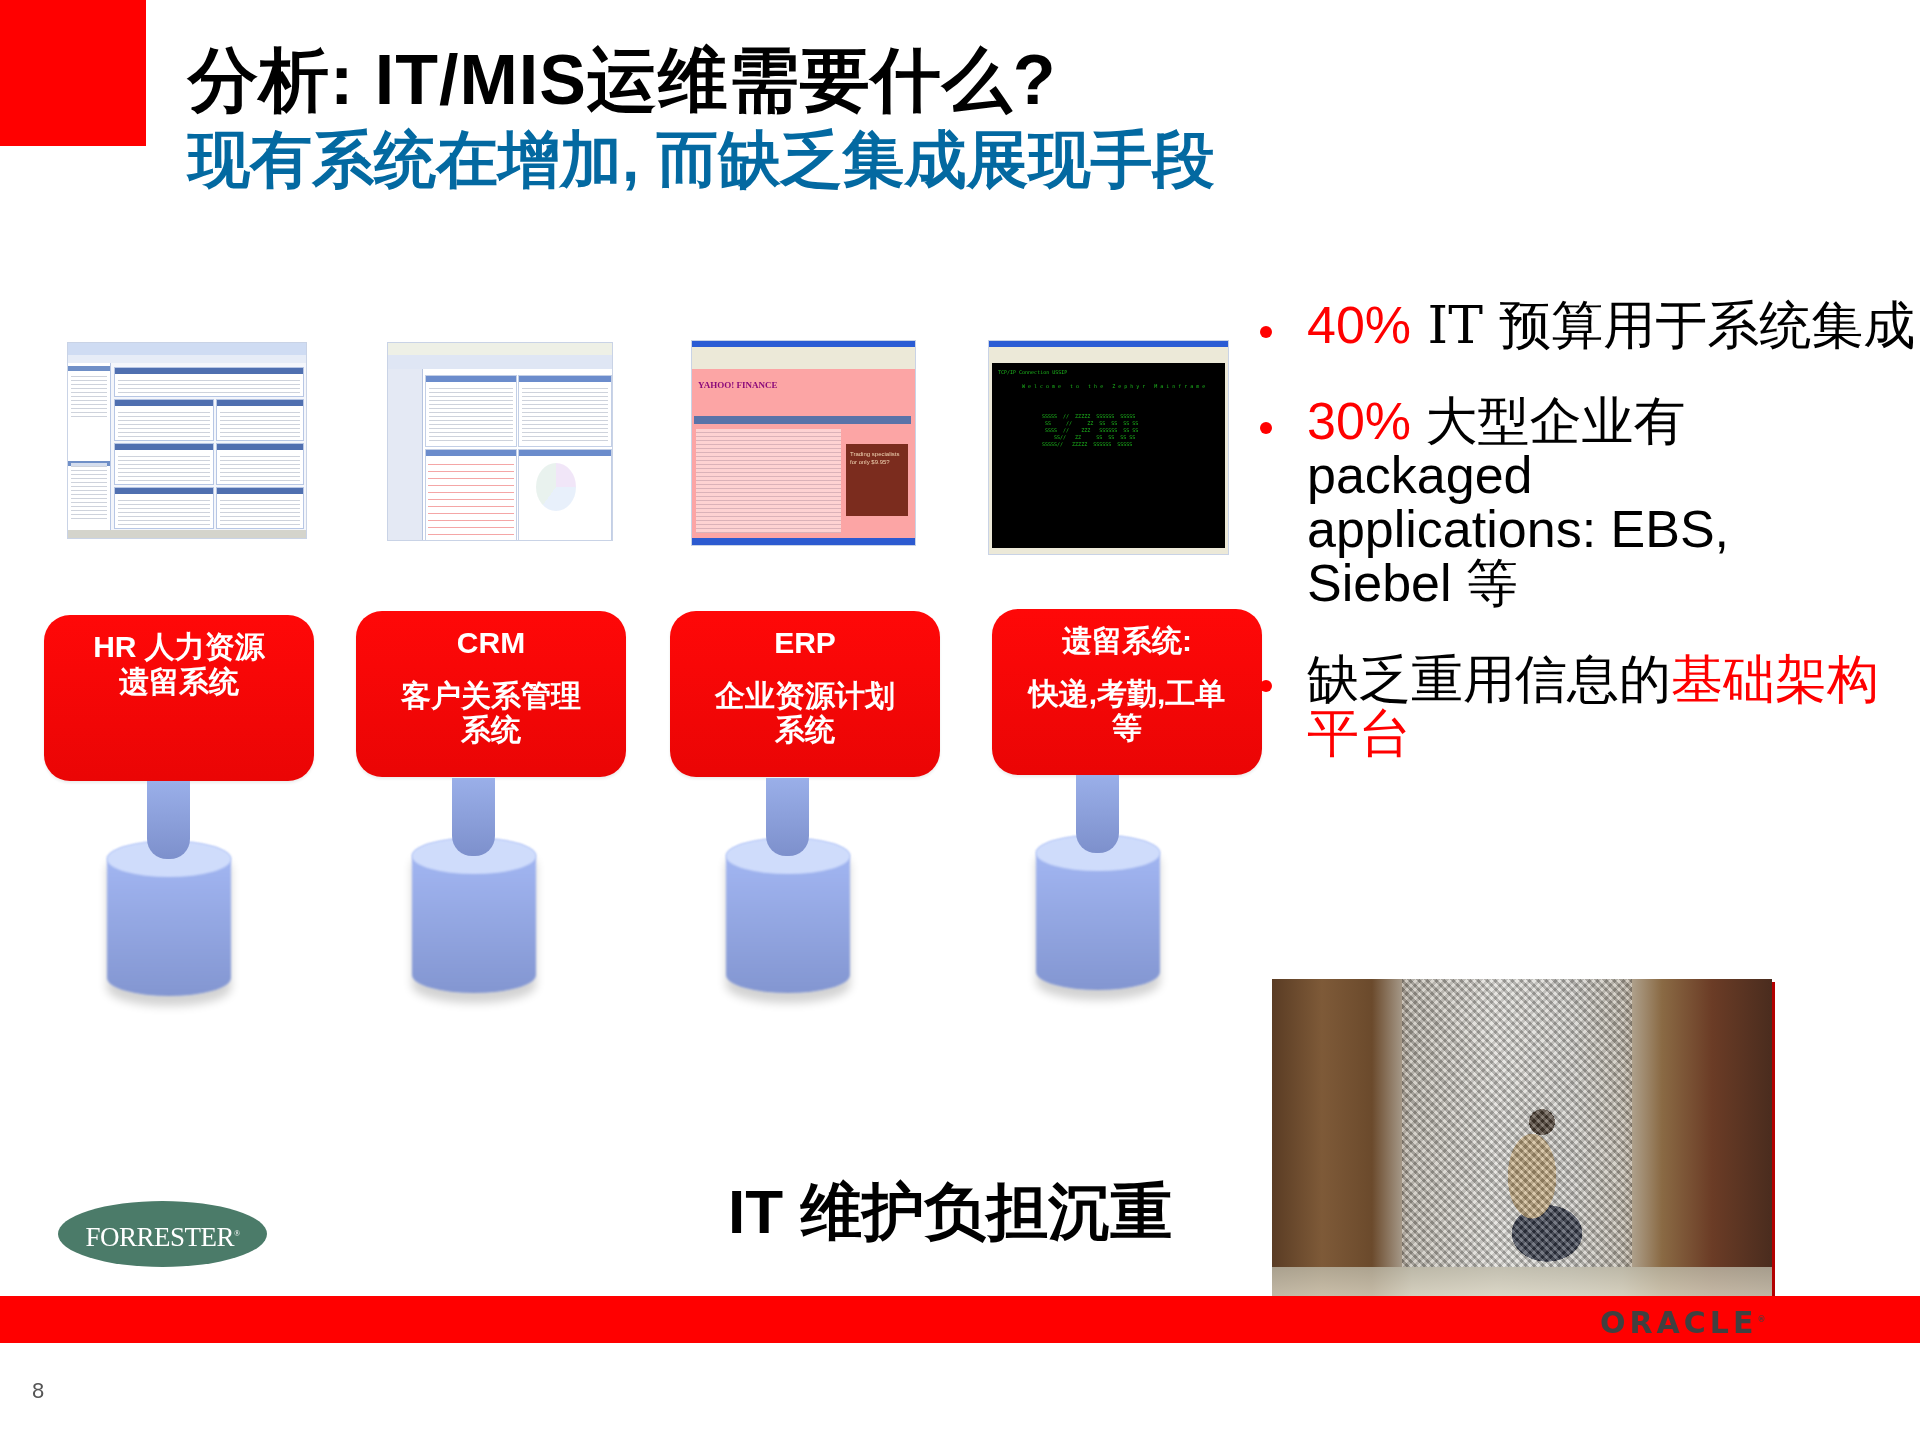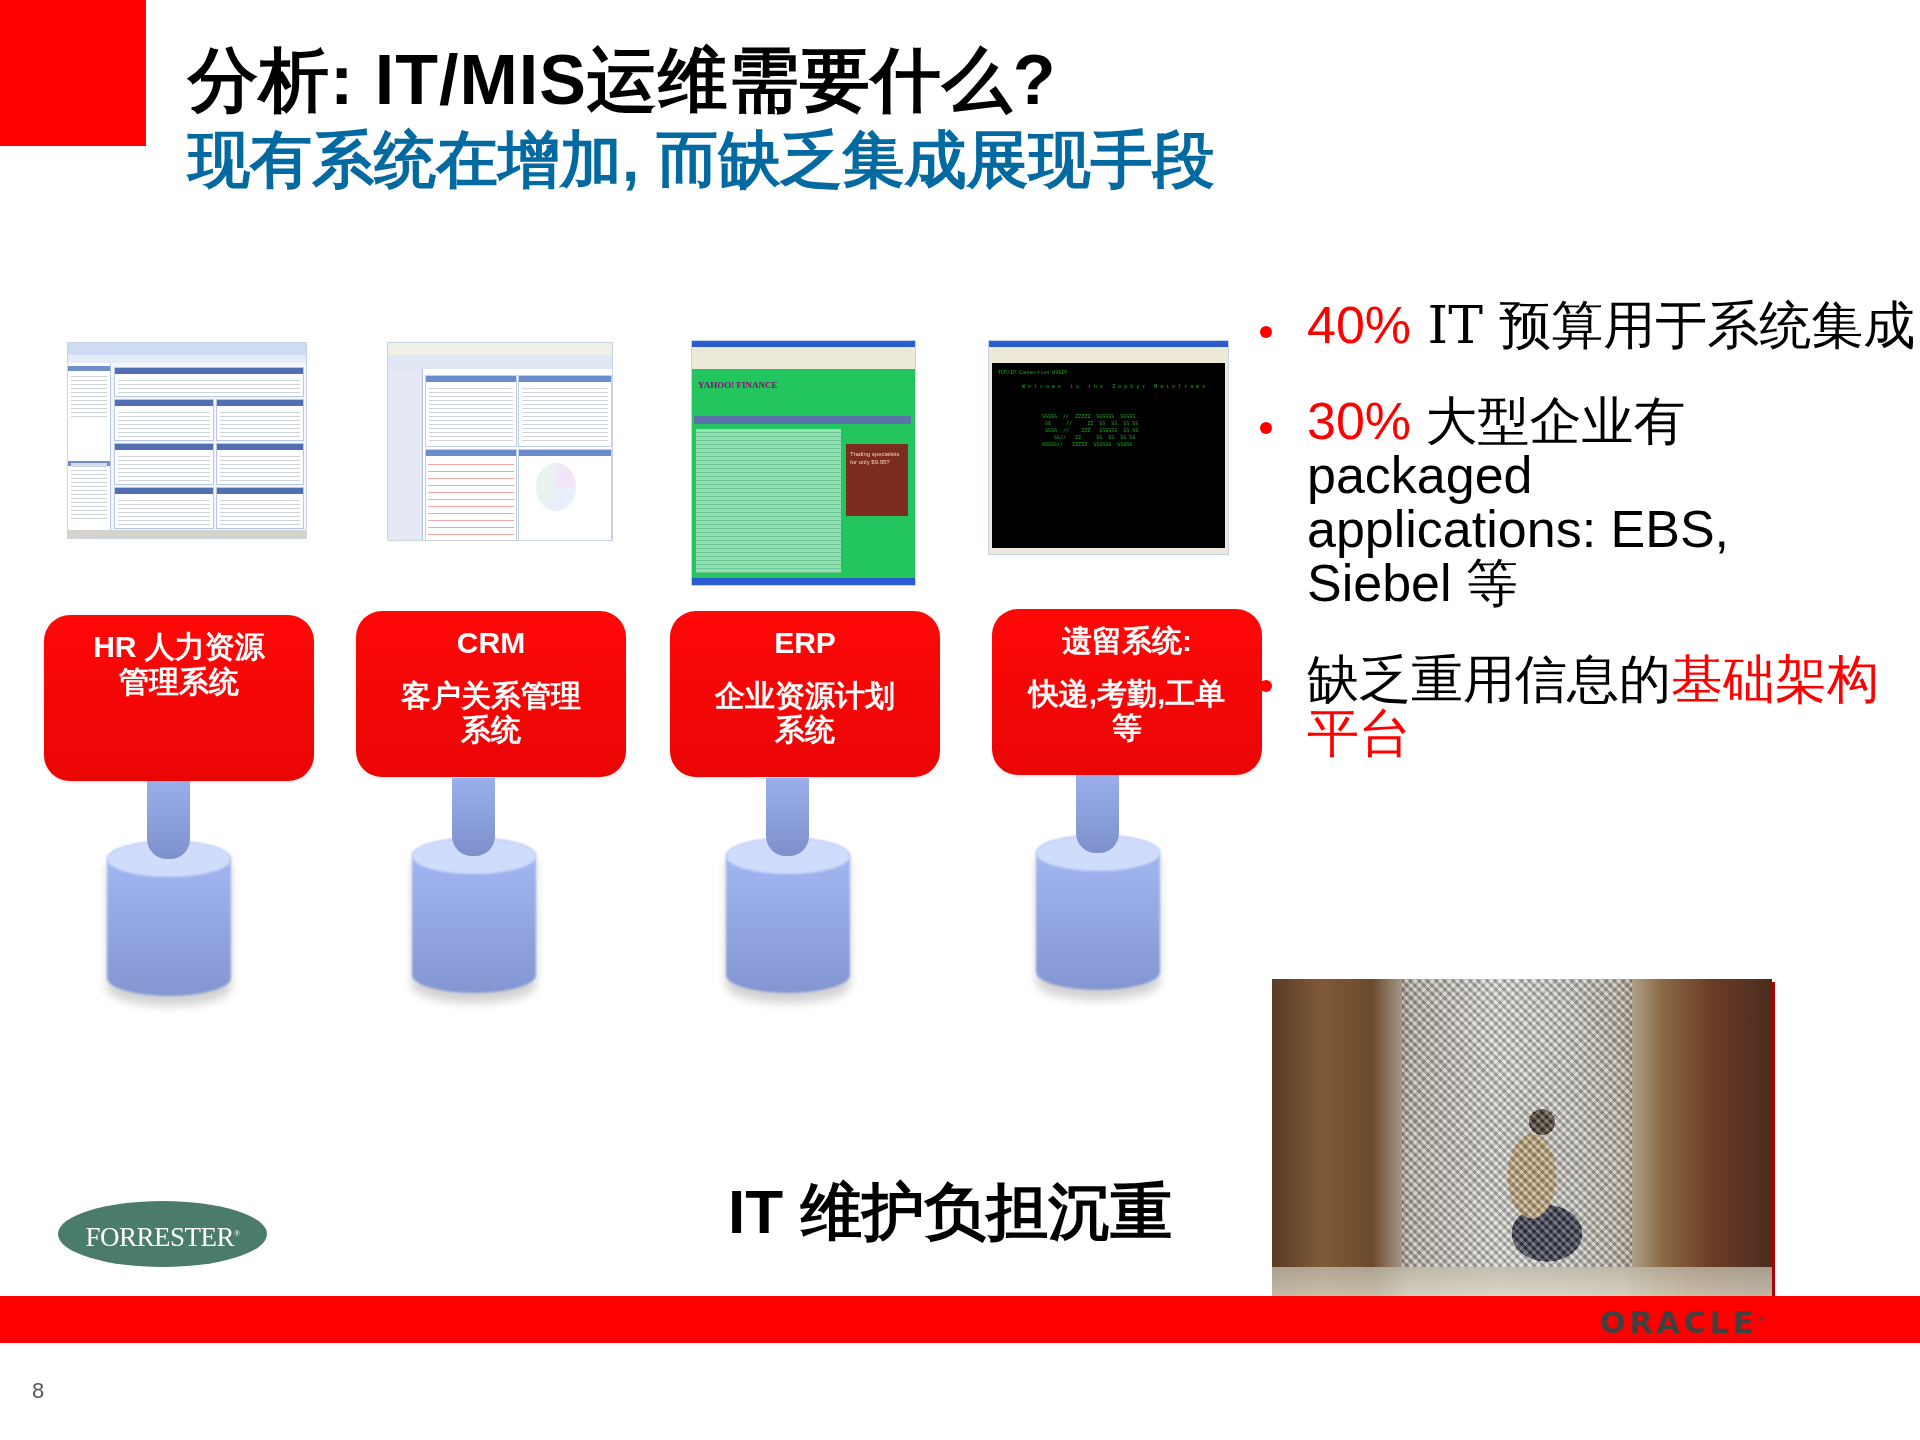--- a/index.html
+++ b/index.html
@@ -27,21 +27,21 @@
   .t2 .tb { position:absolute; left:0; top:0; right:0; height:12px; background:#eef0e6; }
   .t2 .hdr { position:absolute; left:0; top:12px; right:0; height:14px; background:#dfe6f4; }
   .t2 .left { position:absolute; left:0; top:26px; width:34px; bottom:0; background:#e4e9f4; border-right:1px solid #b5c3df; }
   .t2 .blk { position:absolute; background:#fff; border:1px solid #c3cfe6; }
   .t2 .blk .bh { height:6px; background:#6b8ccc; }
   .t2 .pie { position:absolute; left:148px; top:120px; width:40px; height:48px; border-radius:50%;
              background:conic-gradient(#f1e6f8 0 25%, #e8f0fb 25% 60%, #e9f2ee 60% 100%); }
   .red-lines { position:absolute; left:2px; right:2px; top:8px; bottom:2px;
                background:repeating-linear-gradient(#fff 0 6px,#f08080 6px 7px); opacity:.7; }
   
-  .t3 { left:691px; top:340px; width:225px; height:246px; background:#22c55e; }
+  .t3 { left:691px; top:340px; width:225px; height:206px; background:#fca5a5; }
   .t3 .title-bar { position:absolute; left:0; top:0; right:0; height:6px; background:#2a5cd4; }
   .t3 .ie { position:absolute; left:0; top:6px; right:0; height:22px; background:#ece9d8; }
   .t3 .navbar { position:absolute; left:2px; right:4px; top:75px; height:8px; background:#5a73a8; }
   .t3 .ad { position:absolute; left:154px; top:103px; width:62px; height:72px; background:#7b2c1e; color:#f3d8b6; font-size:6px; padding:6px 4px; box-sizing:border-box; line-height:8px; }
   .t3 .taskbar { position:absolute; left:0; right:0; bottom:0; height:7px; background:#2c5ad0; }
   .t3 .yh { position:absolute; left:6px; top:39px; font-size:9px; font-weight:bold; color:#8b0a7a; font-family:"Liberation Serif",serif; }
   
   .t4 { left:988px; top:340px; width:241px; height:215px; background:#ece9d8; }
   .t4 .tbar { position:absolute; left:0; top:0; right:0; height:6px; background:#2a5cd4; }
   .t4 .screen { position:absolute; left:3px; right:3px; top:22px; bottom:6px; background:#000; }
@@ -179,21 +179,21 @@
     <div class="g" style="left:50px;top:50px">SSSSS  //  ZZZZZ  SSSSSS  SSSSS
  SS     //     ZZ  SS  SS  SS SS
  SSSS  //    ZZZ   SSSSSS  SS SS
     SS//   ZZ     SS  SS  SS SS
 SSSSS//   ZZZZZ  SSSSSS  SSSSS</div>
   </div>
 </div>
 
 <div class="sysbox" style="left:44px;top:615px">
   <div class="l1">HR  人力资源</div>
-  <div class="l2">管理系统</div>
+  <div class="l2">遗留系统</div>
 </div>
 <div class="sysbox" style="left:356px;top:611px">
   <div class="l1">CRM</div>
   <div class="l2 gap">客户关系管理</div>
   <div class="l2">系统</div>
 </div>
 <div class="sysbox" style="left:670px;top:611px">
   <div class="l1">ERP</div>
   <div class="l2 gap">企业资源计划</div>
   <div class="l2">系统</div>

